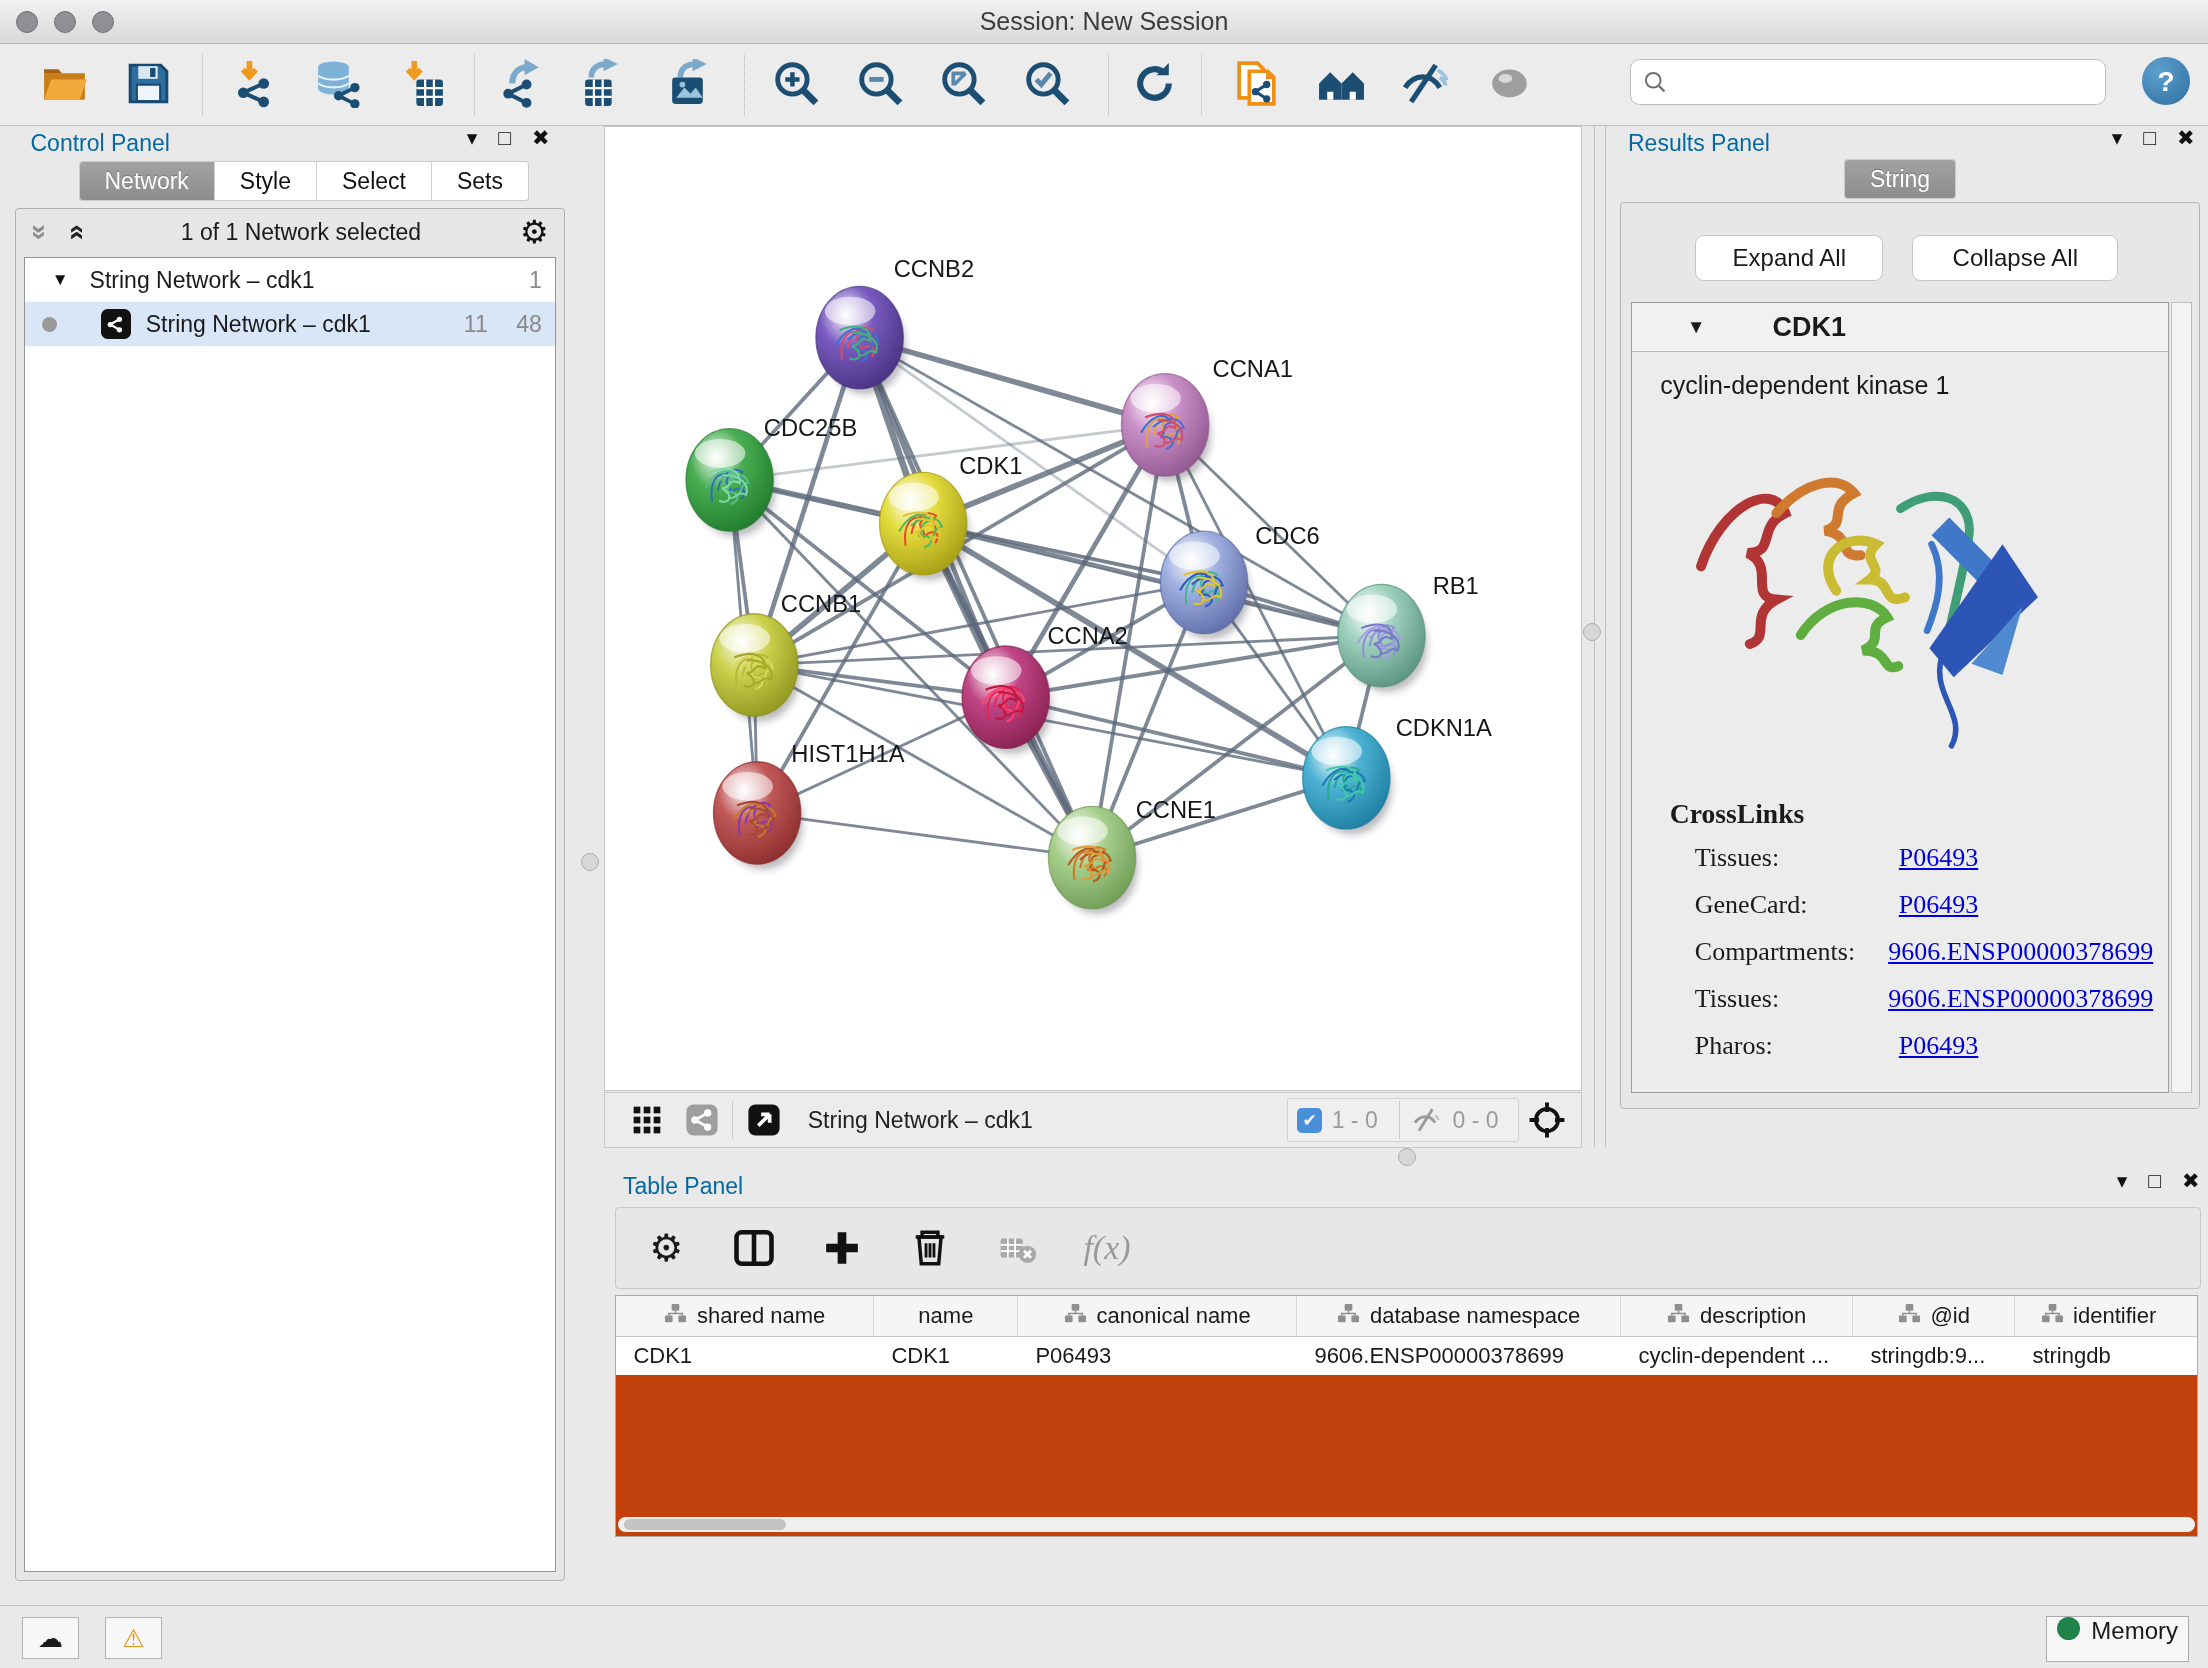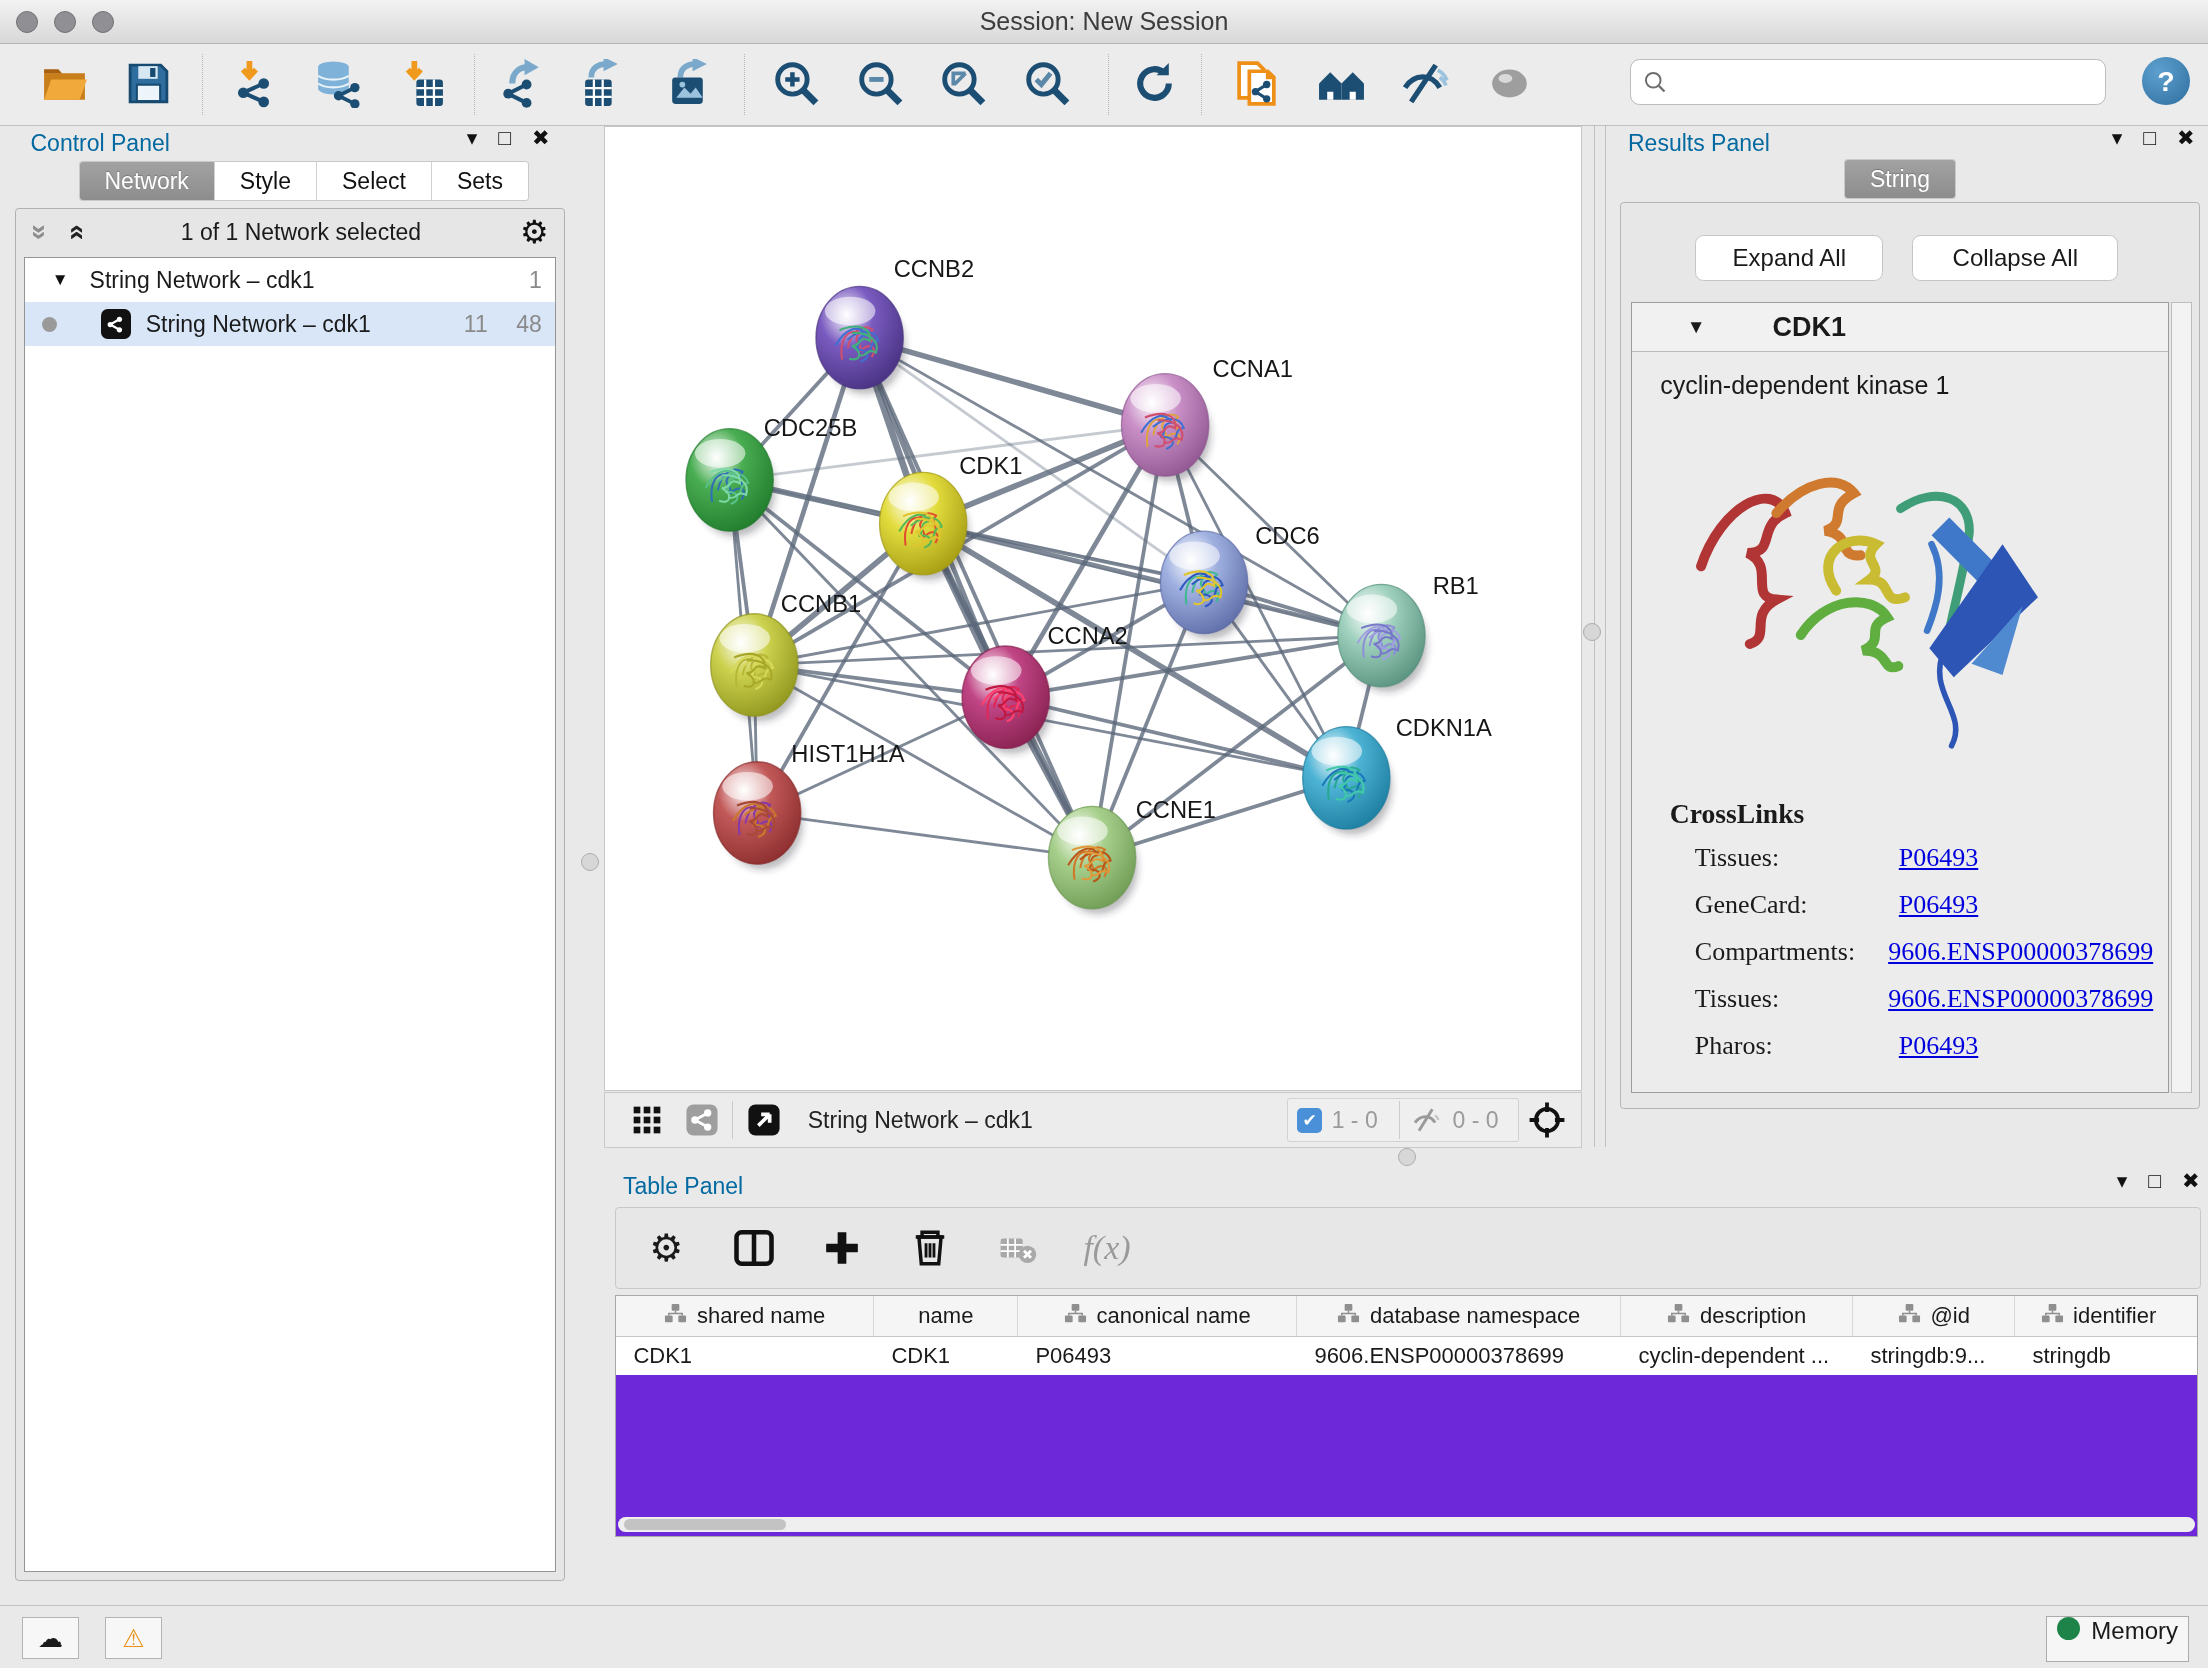--- a/index.html
+++ b/index.html
@@ -102,21 +102,21 @@
   .cl-row .val{color:#0000dd;text-decoration:underline;}
   #rp-scroll{position:absolute;right:7.6px;top:99px;width:19px;bottom:15px;background:#f3f3f3;
     border:1px solid #bdbdbd;}
 
   
   #table-panel{left:604px;top:1169px;width:1605px;height:437px;}
   #tp-toolbar{position:absolute;left:11.4px;top:38px;right:7.6px;height:80px;background:#e7e7e7;
     border:1px solid #c8c8c8;border-radius:3.8px;display:flex;align-items:center;gap:42px;padding-left:27px;}
   #tp-toolbar .tico{display:flex;align-items:center;justify-content:center;width:46px;height:46px;}
   .fx{font-family:"Liberation Serif",serif;font-style:italic;font-size:34px;color:#9a9a9a;}
-  #tp-table{position:absolute;left:11.4px;top:126px;right:11px;height:240px;background:#6d28d9;
+  #tp-table{position:absolute;left:11.4px;top:126px;right:11px;height:240px;background:#c2410c;
     border:1px solid #a8a8a8;overflow:hidden;}
   #tp-head{display:flex;height:40px;background:#f5f5f5;border-bottom:1px solid #c6c6c6;}
   .th{display:flex;align-items:center;justify-content:center;gap:9.5px;font-size:22px;
     border-right:1px solid #d8d8d8;overflow:hidden;white-space:nowrap;box-sizing:border-box;}
   .td{font-size:22px;padding-left:17px;display:flex;align-items:center;overflow:hidden;
     white-space:nowrap;box-sizing:border-box;}
   #tp-row{display:flex;height:38px;background:#fff;}
   .c0{width:258px;}.c1{width:144px;}.c2{width:279px;}.c3{width:324px;}
   .c4{width:232px;}.c5{width:162px;}.c6{width:166px;border-right:none;}
   #tp-hscroll{position:absolute;left:1.9px;right:1.9px;bottom:3.8px;height:15px;background:#efefef;border-radius:7.6px;}

